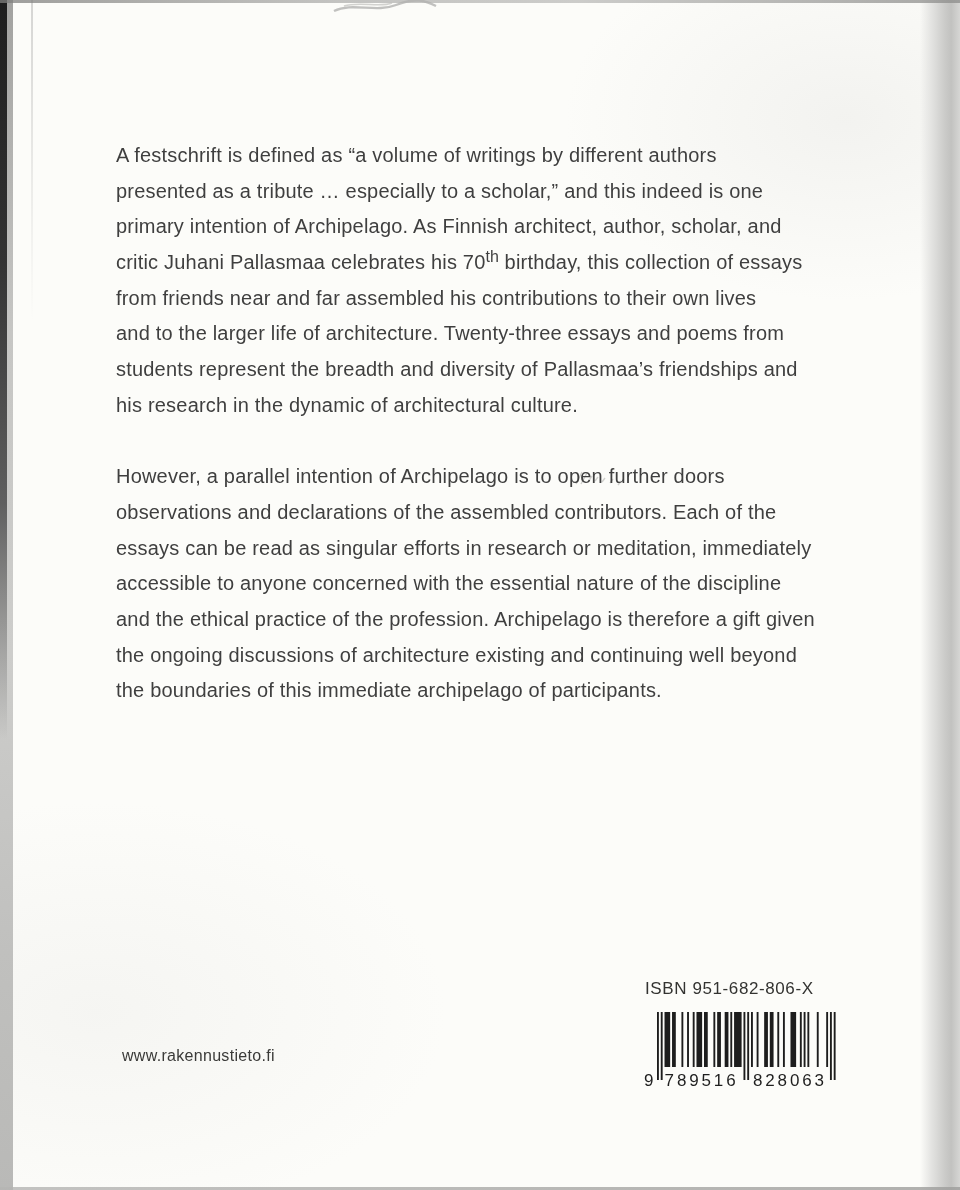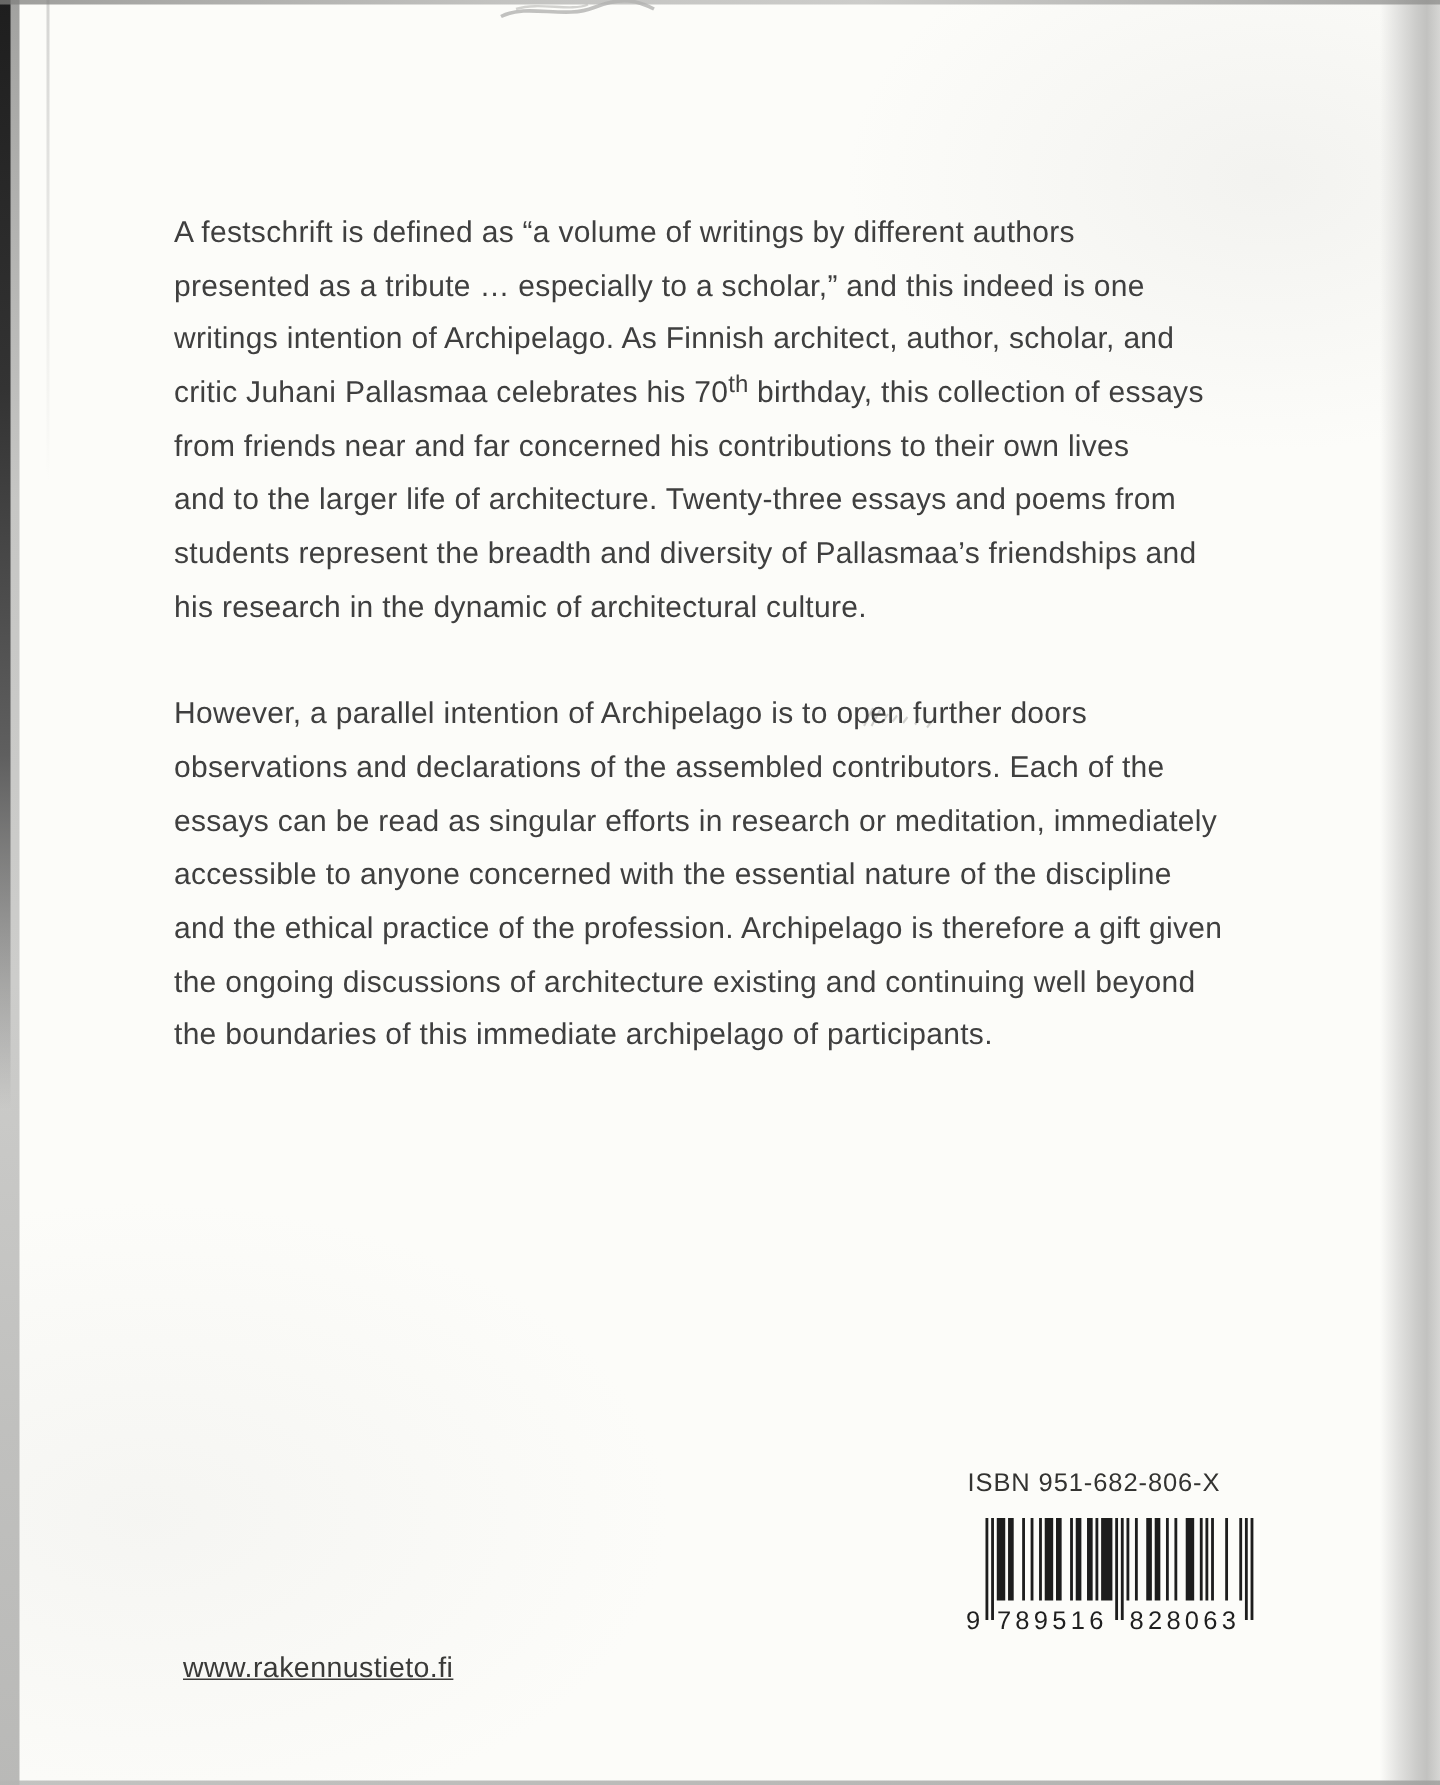--- a/index.html
+++ b/index.html
@@ -29,21 +29,21 @@
   
   .text-block{position:absolute;left:116px;top:138px;width:790px;
     font-size:20px;line-height:35.7px;letter-spacing:.2px;}
   .para{margin:0 0 35.7px 0;}
   .line{white-space:nowrap;height:35.7px;}
   .it{}
   .sup{font-size:16px;position:relative;top:-7px;letter-spacing:0;}
   
   .isbn-label{position:absolute;left:645px;top:979px;font-size:17px;letter-spacing:.6px;color:#333331;}
   #barcode{position:absolute;left:644px;top:1012px;}
-  .url{position:absolute;left:122px;top:1102px;font-size:19px;letter-spacing:.3px;color:#3a3a38;text-decoration:underline;}
+  .url{position:absolute;left:122px;top:1047px;font-size:16px;letter-spacing:.3px;color:#3a3a38;}
 </style>
 </head>
 <body>
 
 <div class="page">
 
   <div class="edge-left"></div>
   <div class="spine-dark"></div>
   <div class="cover-crease"></div>
   <div class="edge-right"></div>
@@ -55,23 +55,23 @@
     <path d="M14 6 C 30 1, 50 8, 62 3" stroke="#c0c0be" stroke-width="1.6" fill="none" opacity="0.7"></path>
   </svg>
   <svg class="smudge" style="left:572px;top:468px" width="56" height="22" viewBox="0 0 56 22">
     <path d="M4 16 L10 4 M9 16 L15 5 M16 14 L20 8 M23 13 L26 9 M30 14 L33 10 M38 15 L41 11 M46 17 L49 13" stroke="#b8b8b6" stroke-width="1.4" fill="none" opacity="0.65"></path>
   </svg>
 
   <main class="text-block">
       <div class="para">
         <div class="line"><span>A festschrift is defined as “a volume of writings by different authors</span></div>
         <div class="line"><span>presented as a tribute … especially to a scholar,” and this indeed is one</span></div>
-        <div class="line"><span>writings intention of </span><span class="it">Archipelago</span><span>. As Finnish architect, author, scholar, and</span></div>
+        <div class="line"><span>primary intention of </span><span class="it">Archipelago</span><span>. As Finnish architect, author, scholar, and</span></div>
         <div class="line"><span>critic Juhani Pallasmaa celebrates his 70</span><span class="sup">th</span><span> birthday, this collection of essays</span></div>
-        <div class="line"><span>from friends near and far concerned his contributions to their own lives</span></div>
+        <div class="line"><span>from friends near and far assembled his contributions to their own lives</span></div>
         <div class="line"><span>and to the larger life of architecture. Twenty-three essays and poems from</span></div>
         <div class="line"><span>students represent the breadth and diversity of Pallasmaa’s friendships and</span></div>
         <div class="line"><span>his research in the dynamic of architectural culture.</span></div>
       </div>
       <div class="para">
         <div class="line"><span>However, a parallel intention of </span><span class="it">Archipelago</span><span> is to open further doors</span></div>
         <div class="line"><span>observations and declarations of the assembled contributors. Each of the</span></div>
         <div class="line"><span>essays can be read as singular efforts in research or meditation, immediately</span></div>
         <div class="line"><span>accessible to anyone concerned with the essential nature of the discipline</span></div>
         <div class="line"><span>and the ethical practice of the profession. </span><span class="it">Archipelago</span><span> is therefore a gift given</span></div>

